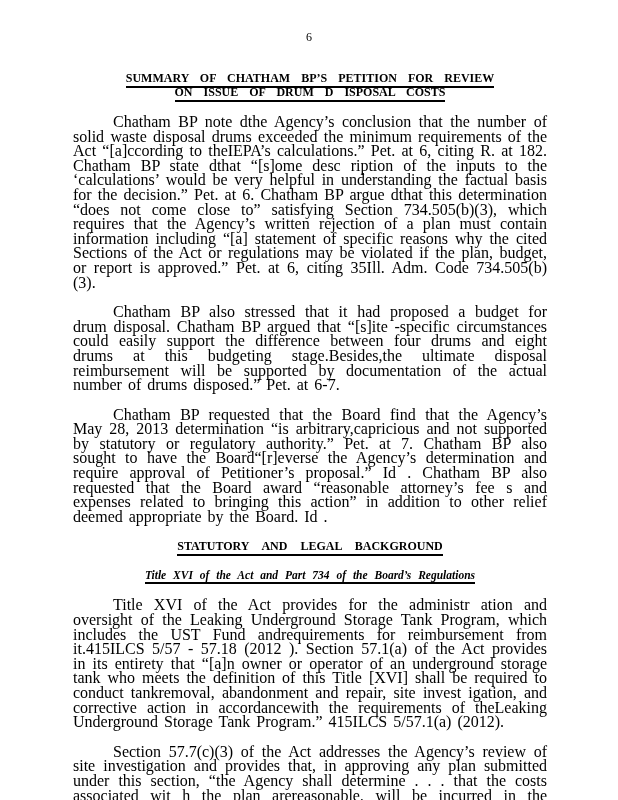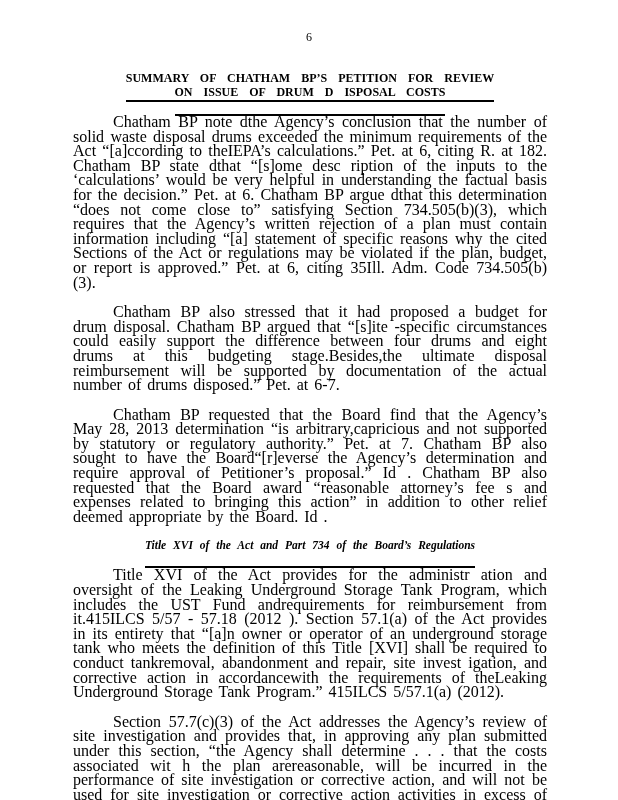--- a/index.html
+++ b/index.html
@@ -28,21 +28,21 @@
   .h-summary {
     text-align: center;
     font-weight: bold;
     font-size: 12px;
     line-height: 14px;
     word-spacing: 8px;
     margin: 0 0 16px 0;
   }
   .uline {
     border-bottom: 2px solid #000;
-    padding-bottom: 15px;
+    padding-bottom: 1px;
   }
   .para {
     font-size: 16px;
     line-height: 14.6px;
     text-align: justify;
     text-indent: 40px;
     word-spacing: 2px;
     margin: 0 0 15px 0;
   }
   .h-statutory {
@@ -75,20 +75,23 @@
       <span class="uline">SUMMARY OF CHATHAM BP’S PETITION FOR REVIEW</span><br>
       <span class="uline">ON ISSUE OF DRUM D ISPOSAL COSTS</span>
     </div>
 
     <p class="para"><span>Chatham BP note dthe Agency’s conclusion that the number of solid waste disposal drums exceeded the minimum requirements of the Act “[a]ccording to theIEPA’s calculations.” Pet. at 6, citing R. at 182. Chatham BP state dthat “[s]ome desc ription of the inputs to the ‘calculations’ would be very helpful in understanding the factual basis for the decision.” Pet. at 6. Chatham BP argue dthat this determination “does not come close to” satisfying Section 734.505(b)(3), which requires that the Agency’s written rejection of a plan must contain information including “[a] statement of specific reasons why the cited Sections of the Act or regulations may be violated if the plan, budget, or report is approved.” Pet. at 6, citing 35Ill. Adm. Code 734.505(b)(3).</span></p>
 
     <p class="para"><span>Chatham BP also stressed that it had proposed a budget for drum disposal. Chatham BP argued that “[s]ite -specific circumstances could easily support the difference between four drums and eight drums at this budgeting stage.Besides,the ultimate disposal reimbursement will be supported by documentation of the actual number of drums disposed.” Pet. at 6-7.</span></p>
 
     <p class="para"><span>Chatham BP requested that the Board find that the Agency’s May 28, 2013 determination “is arbitrary,capricious and not supported by statutory or regulatory authority.” Pet. at 7. Chatham BP also sought to have the Board“[r]everse the Agency’s determination and require approval of Petitioner’s proposal.” </span><span class="italic">Id</span><span> . Chatham BP also requested that the Board award “reasonable attorney’s fee s and expenses related to bringing this action” in addition to other relief deemed appropriate by the Board. </span><span class="italic">Id</span><span> .</span></p>
 
+    <div class="h-statutory">
+      <span class="uline">STATUTORY AND LEGAL BACKGROUND</span>
+    </div>
 
     <div class="h-title">
       <span class="uline">Title XVI of the Act and Part 734 of the Board’s Regulations</span>
     </div>
 
     <p class="para"><span>Title XVI of the Act provides for the administr ation and oversight of the Leaking Underground Storage Tank Program, which includes the UST Fund andrequirements for reimbursement from it.415ILCS 5/57 - 57.18 (2012 ). Section 57.1(a) of the Act provides in its entirety that “[a]n owner or operator of an underground storage tank who meets the definition of this Title [XVI] shall be required to conduct tankremoval, abandonment and repair, site invest igation, and corrective action in accordancewith the requirements of theLeaking Underground Storage Tank Program.” 415ILCS 5/57.1(a) (2012).</span></p>
 
     <p class="para"><span>Section 57.7(c)(3) of the Act addresses the Agency’s review of site investigation and provides that, in approving any plan submitted under this section, “the Agency shall determine . . . that the costs associated wit h the plan arereasonable, will be incurred in the performance of site investigation or corrective action, and will not be used for site investigation or corrective action activities in excess of those required to meet the minimum requirements of the Title [XVI].” 415 ILCS 5/57.7(c)(3) (2012). Section 734.630(o) of the Board’s UST regulations provides that “[c]osts ineligible for payment from the Fund include, but are not limited to . . .[c]osts for corrective action activities and associated materials or services exceeding the minimum requirements necessary to comply with the Act.”35Ill. Adm. Code 734.630(o).</span></p>
 
   </div>

